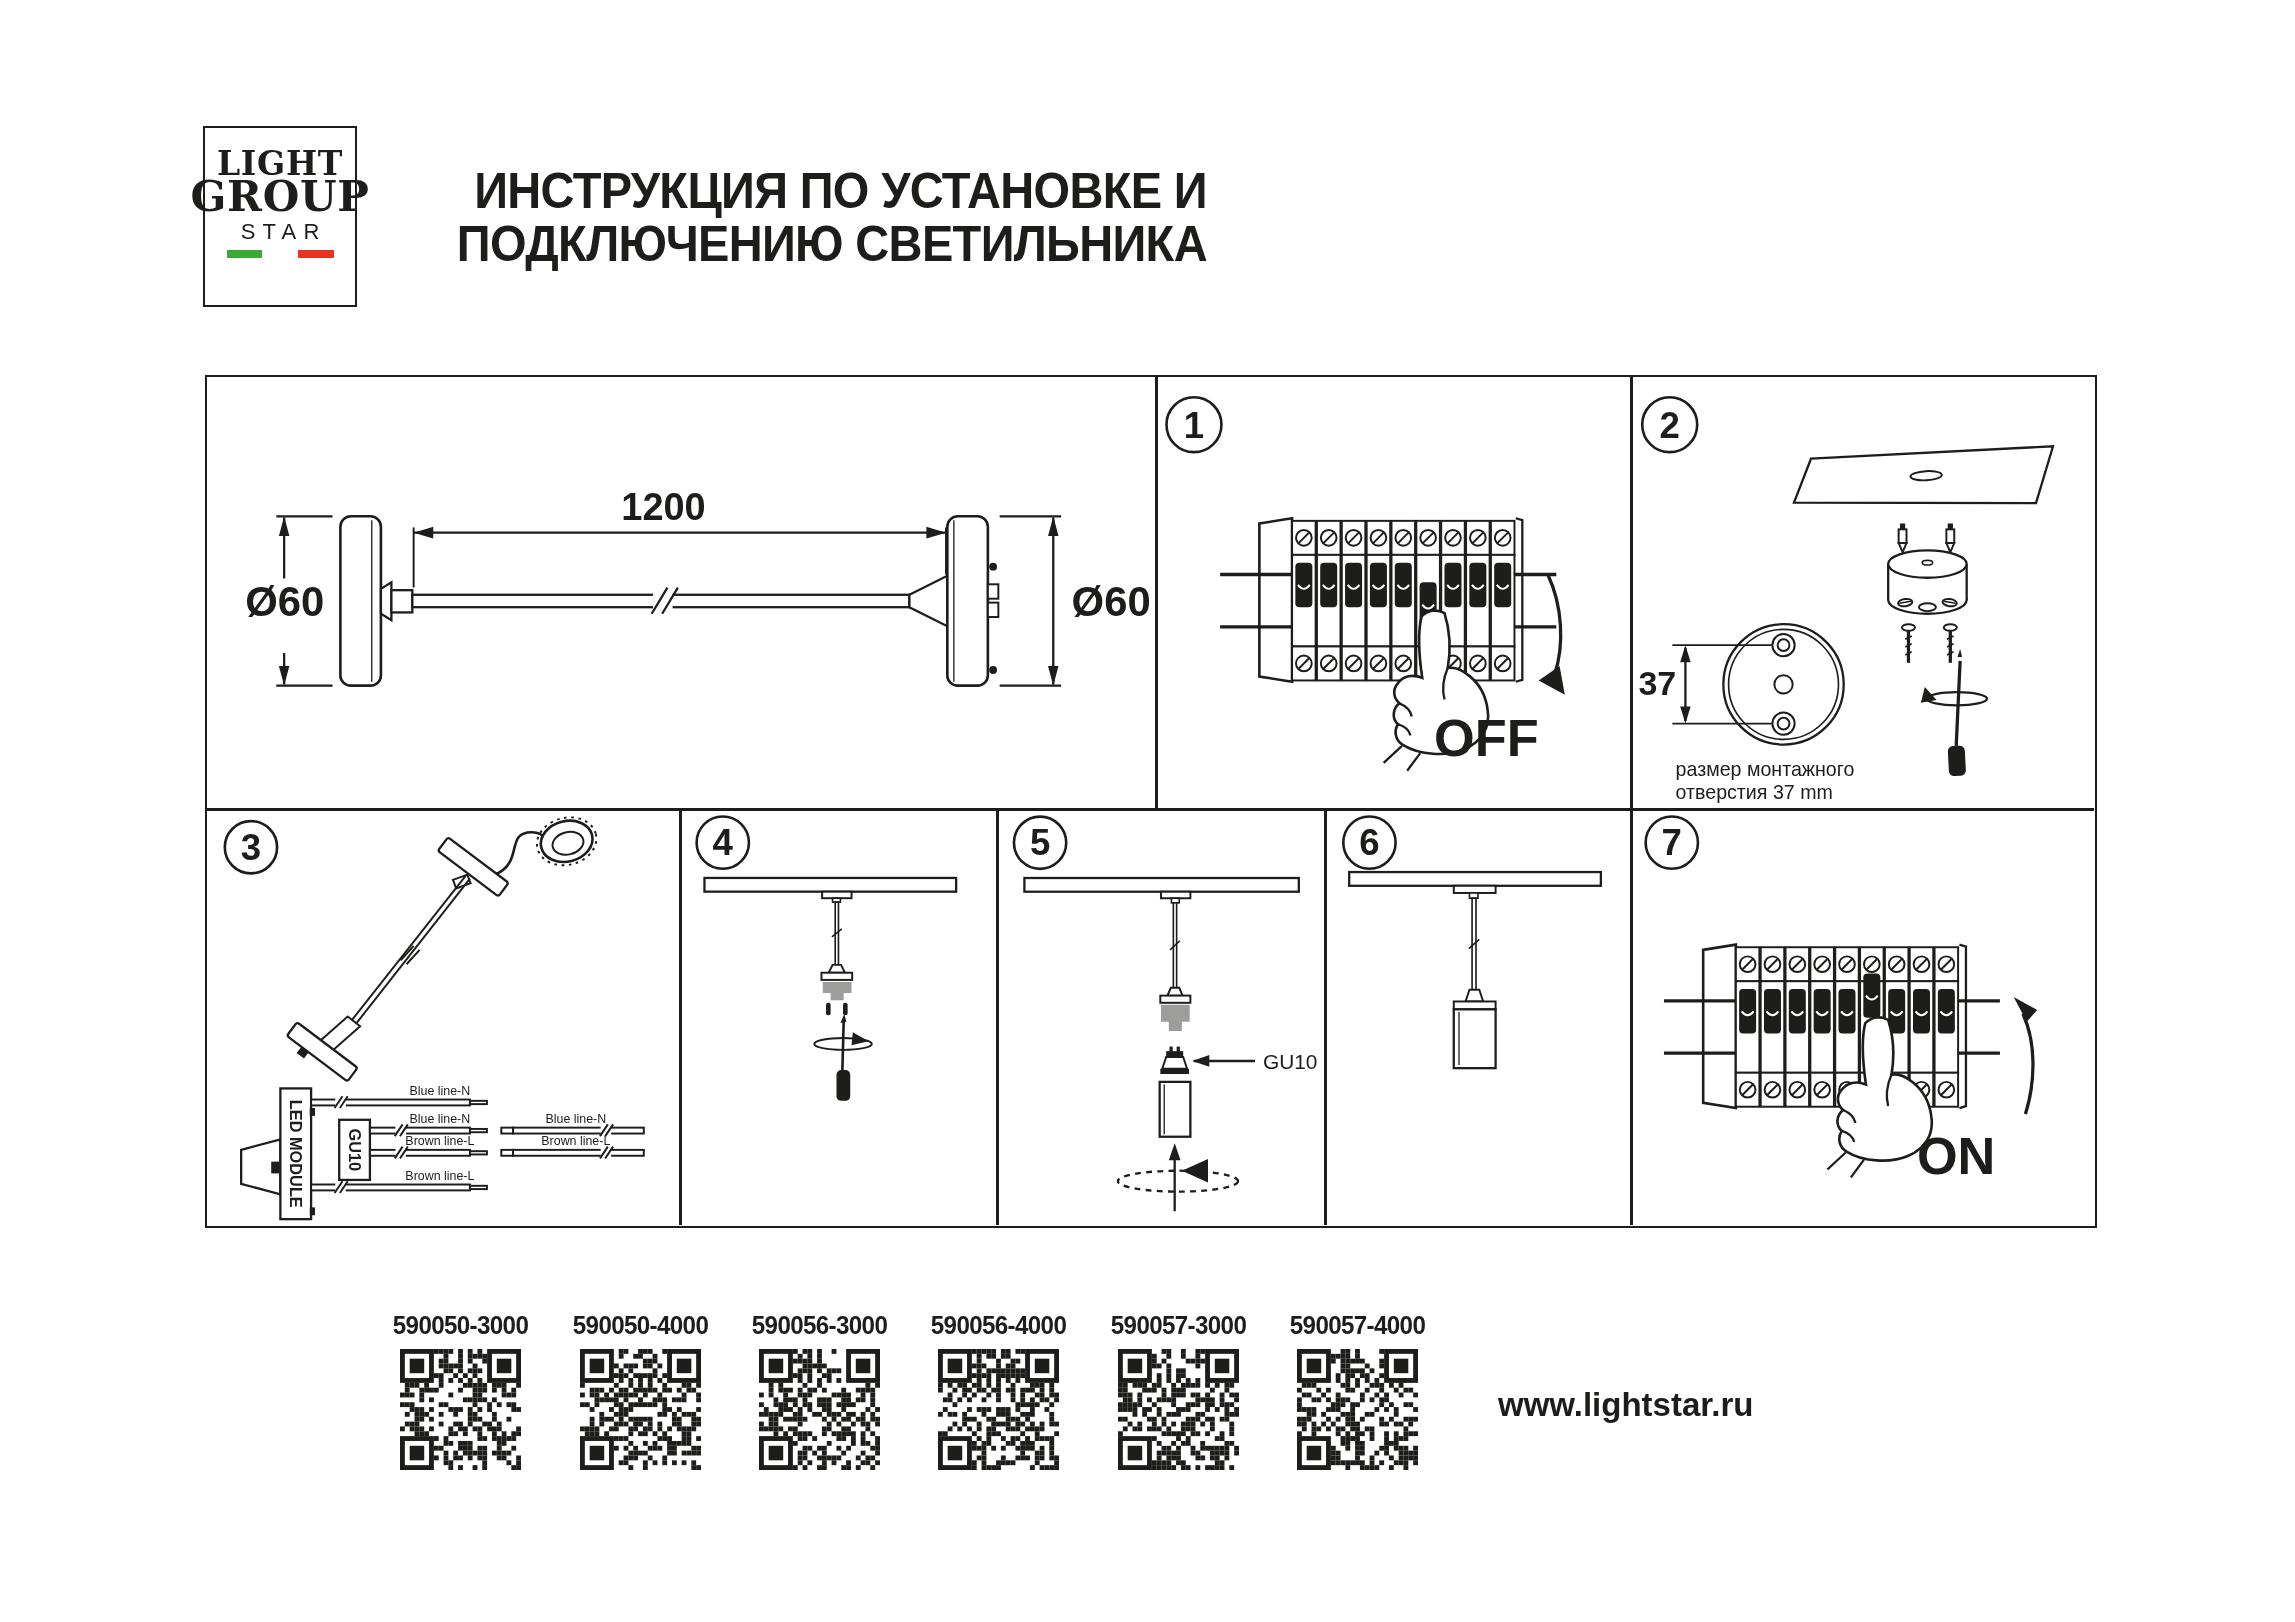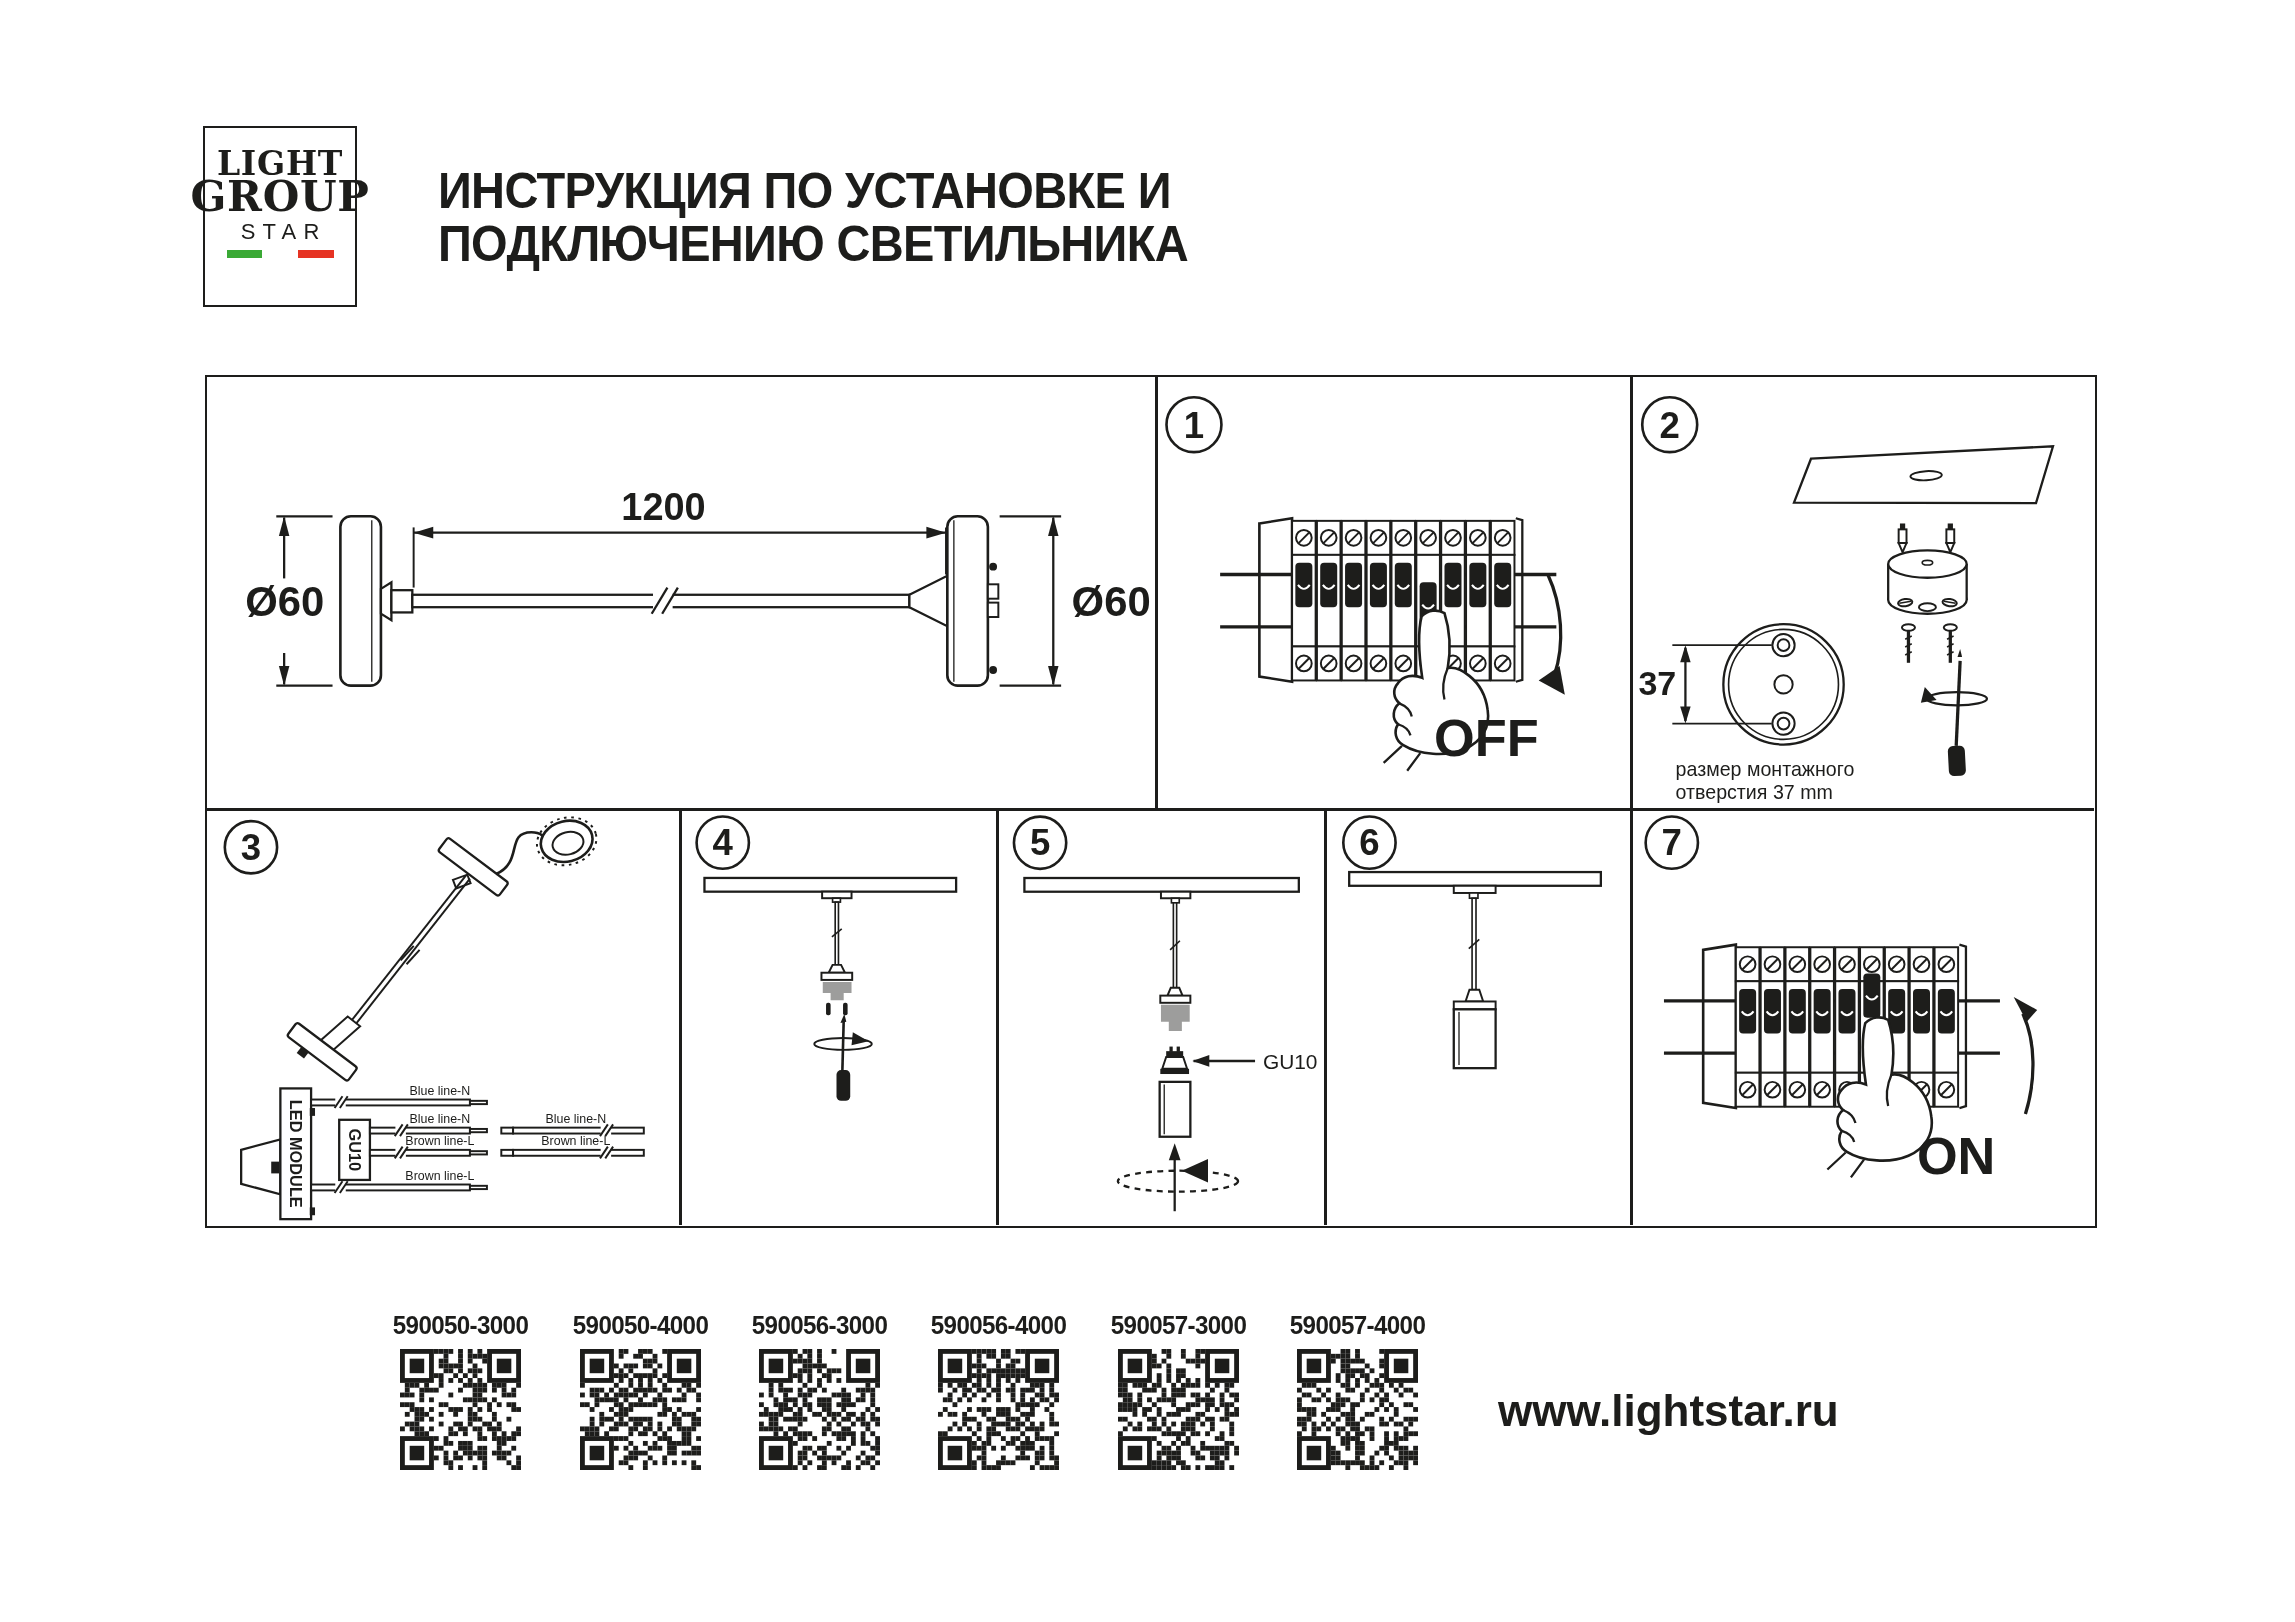--- a/index.html
+++ b/index.html
@@ -3,21 +3,21 @@
 <meta charset="utf-8">
 <style>
   :root{
     --ink:#1d1d1b; --gray:#9d9d9c; --green:#3aa935; --red:#e63323;
   }
   html,body{margin:0;padding:0;background:#fff;}
   #canvas{
     position:relative; width:2295px; height:1623px; background:#fff;
     color:var(--ink); font-family:"Liberation Sans",sans-serif; overflow:hidden;
   }
-  .abs{position:absolute;}
+  .abs{position:absolute;text-align:right;}
   
   .logo-box{
     left:203px; top:126px; width:154px; height:181px;
     border:2px solid var(--ink); box-sizing:border-box;
     display:flex; flex-direction:column; align-items:center; justify-content:flex-start;
   }
   .logo-light{margin-top:21px; font-family:"DejaVu Serif","Liberation Serif",serif; font-weight:bold; font-size:33px; line-height:29px; letter-spacing:0.7px;}
   .logo-star{font-family:"DejaVu Serif","Liberation Serif",serif; font-weight:bold; font-size:42px; line-height:38px; letter-spacing:0.7px;}
   .logo-group{margin-top:5.2px; font-size:22px; letter-spacing:7.2px; padding-left:7.2px; line-height:22px;}
   .logo-flag{margin-top:6.5px; width:107px; height:7.9px; display:flex;}
@@ -45,21 +45,21 @@
   .wh{stroke:currentColor; fill:#fff;}
   .bk{fill:currentColor; stroke:none;}
   .gr{fill:var(--gray); stroke:none;}
   
   .qr-label{
     width:177px; text-align:center; font-weight:bold; font-size:26px; letter-spacing:-0.7px;
     transform:scaleX(.93);
   }
   .qr-box{width:121px; height:121px;}
   .website{
-    left:1498px; top:1386px; font-weight:bold; font-size:44px; letter-spacing:0;
+    left:1498px; top:1386px; font-weight:bold; font-size:33px; letter-spacing:0;
   }
 </style>
 </head>
 <body>
 
 <div id="canvas">
 
   <svg width="0" height="0" style="position:absolute" aria-hidden="true">
     <defs>
       <pattern id="hatch" width="15" height="15" patternTransform="rotate(45)">

